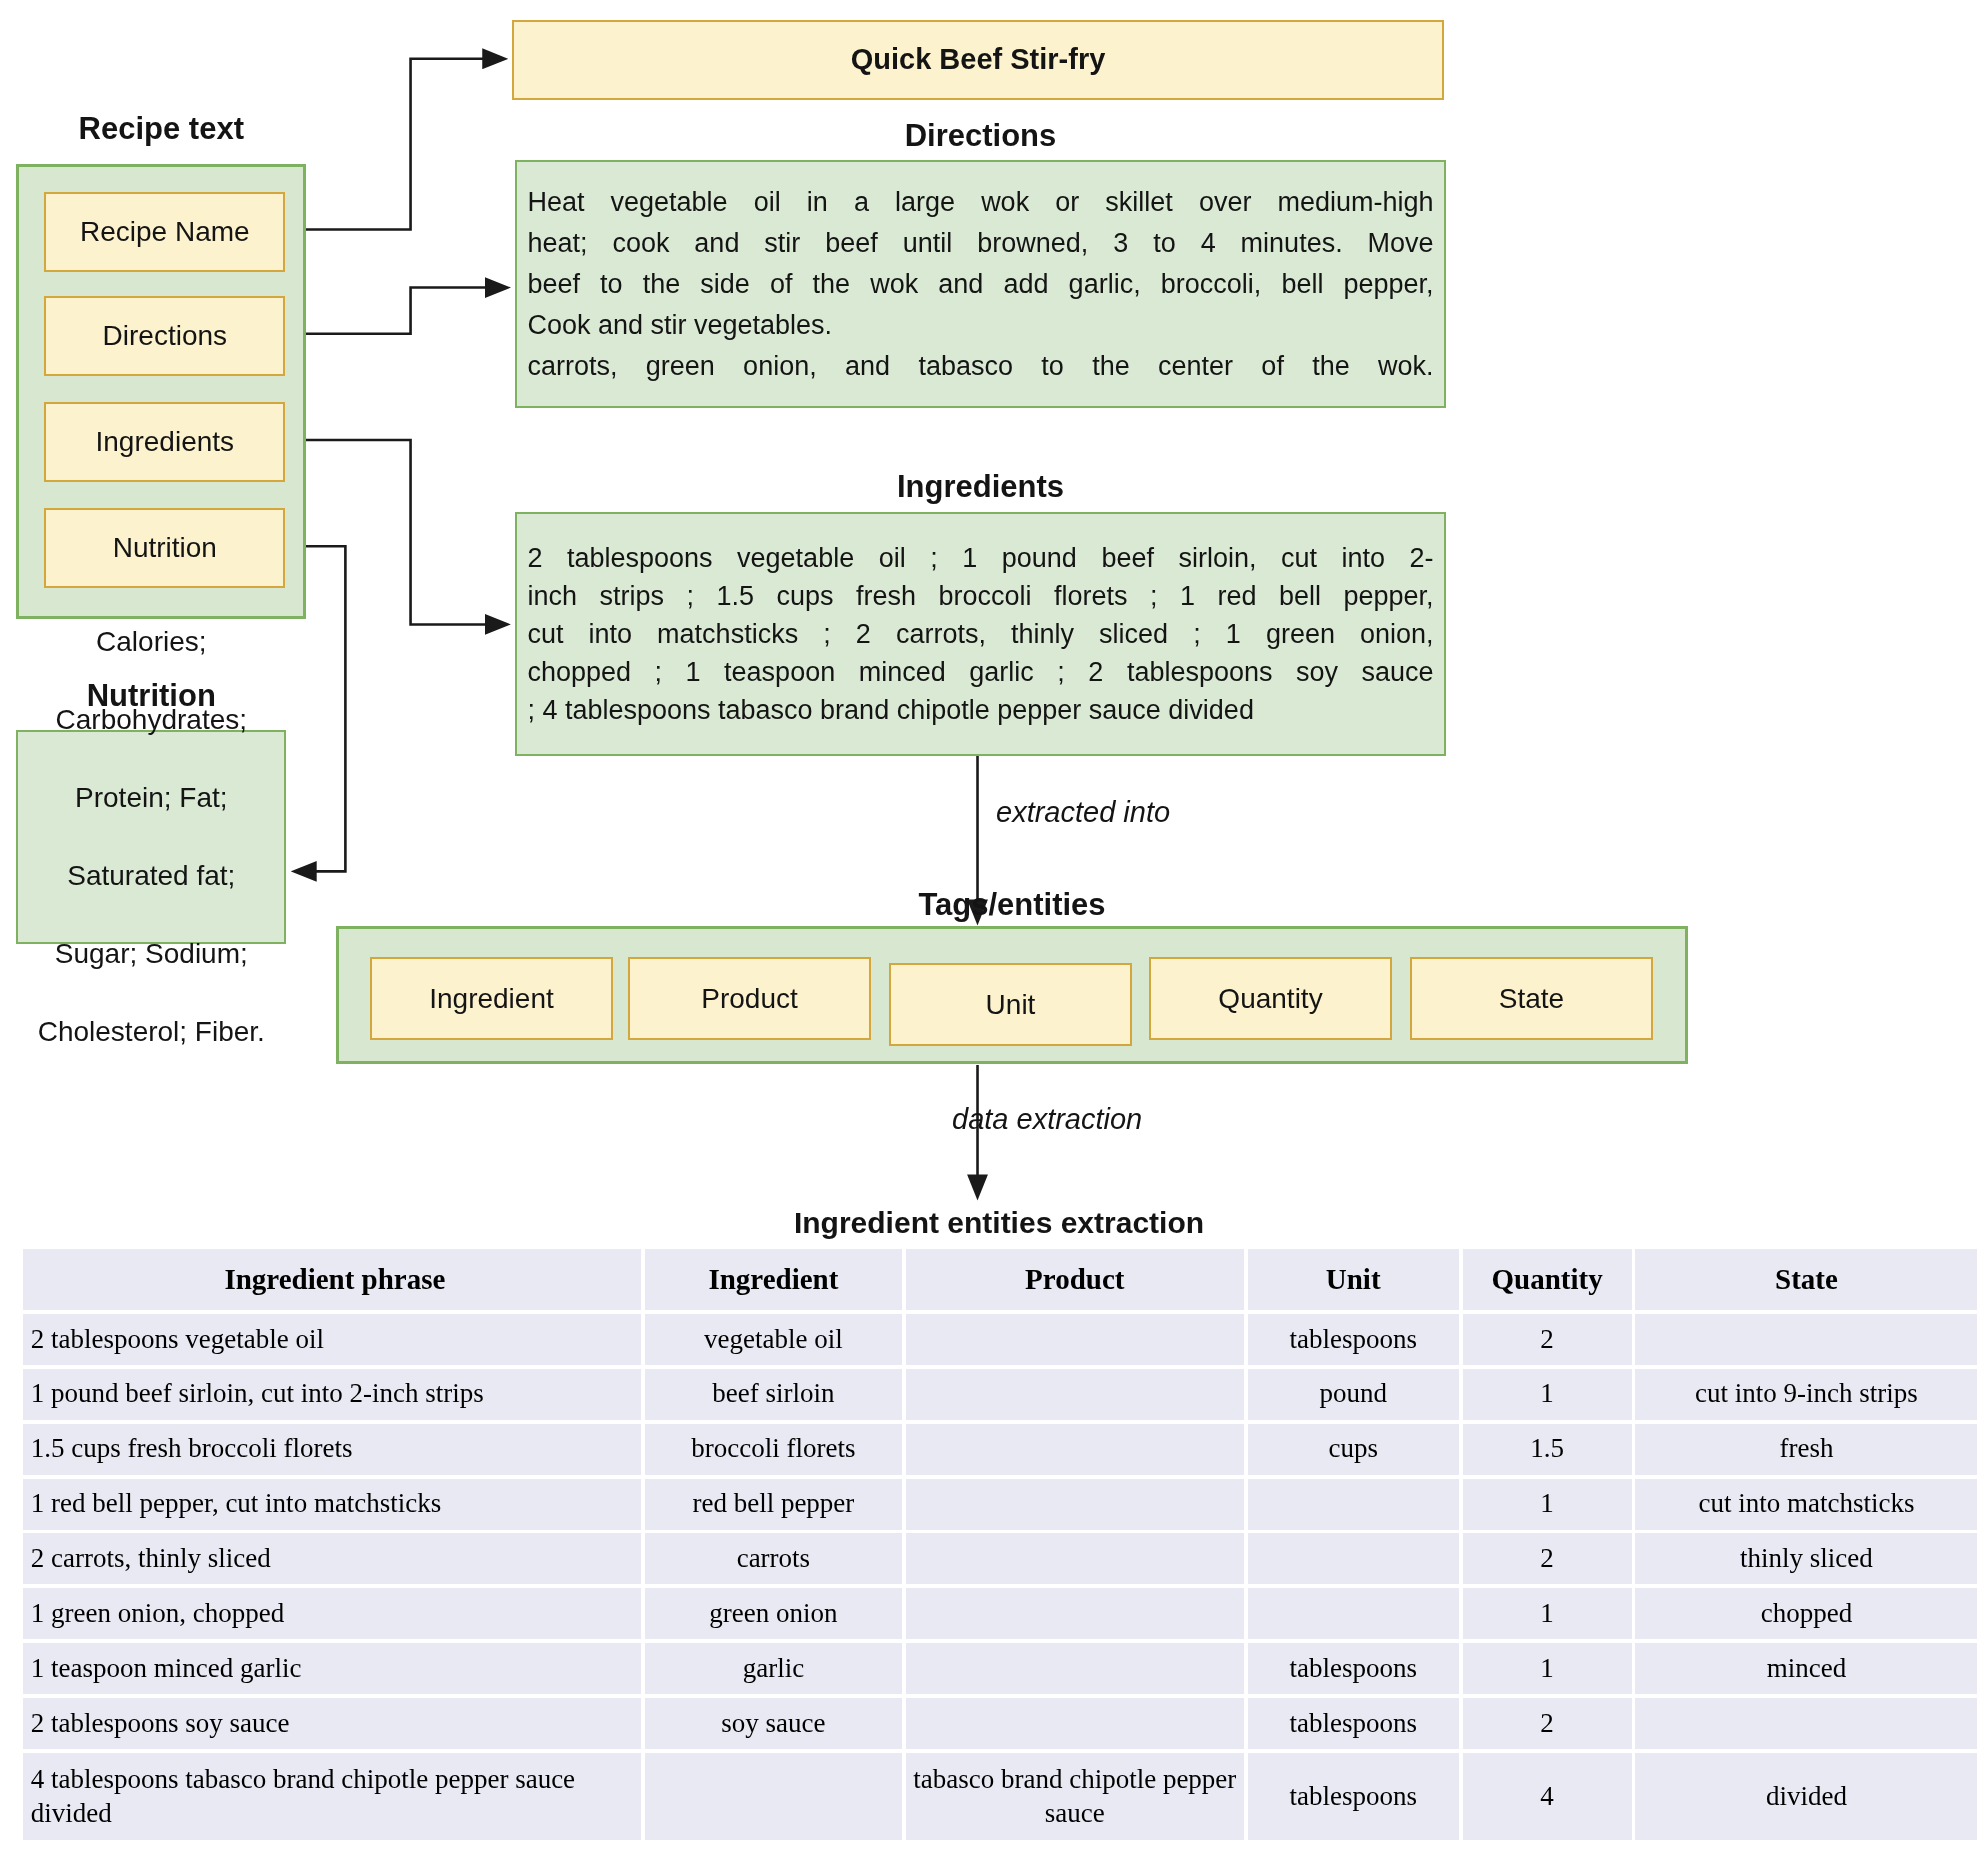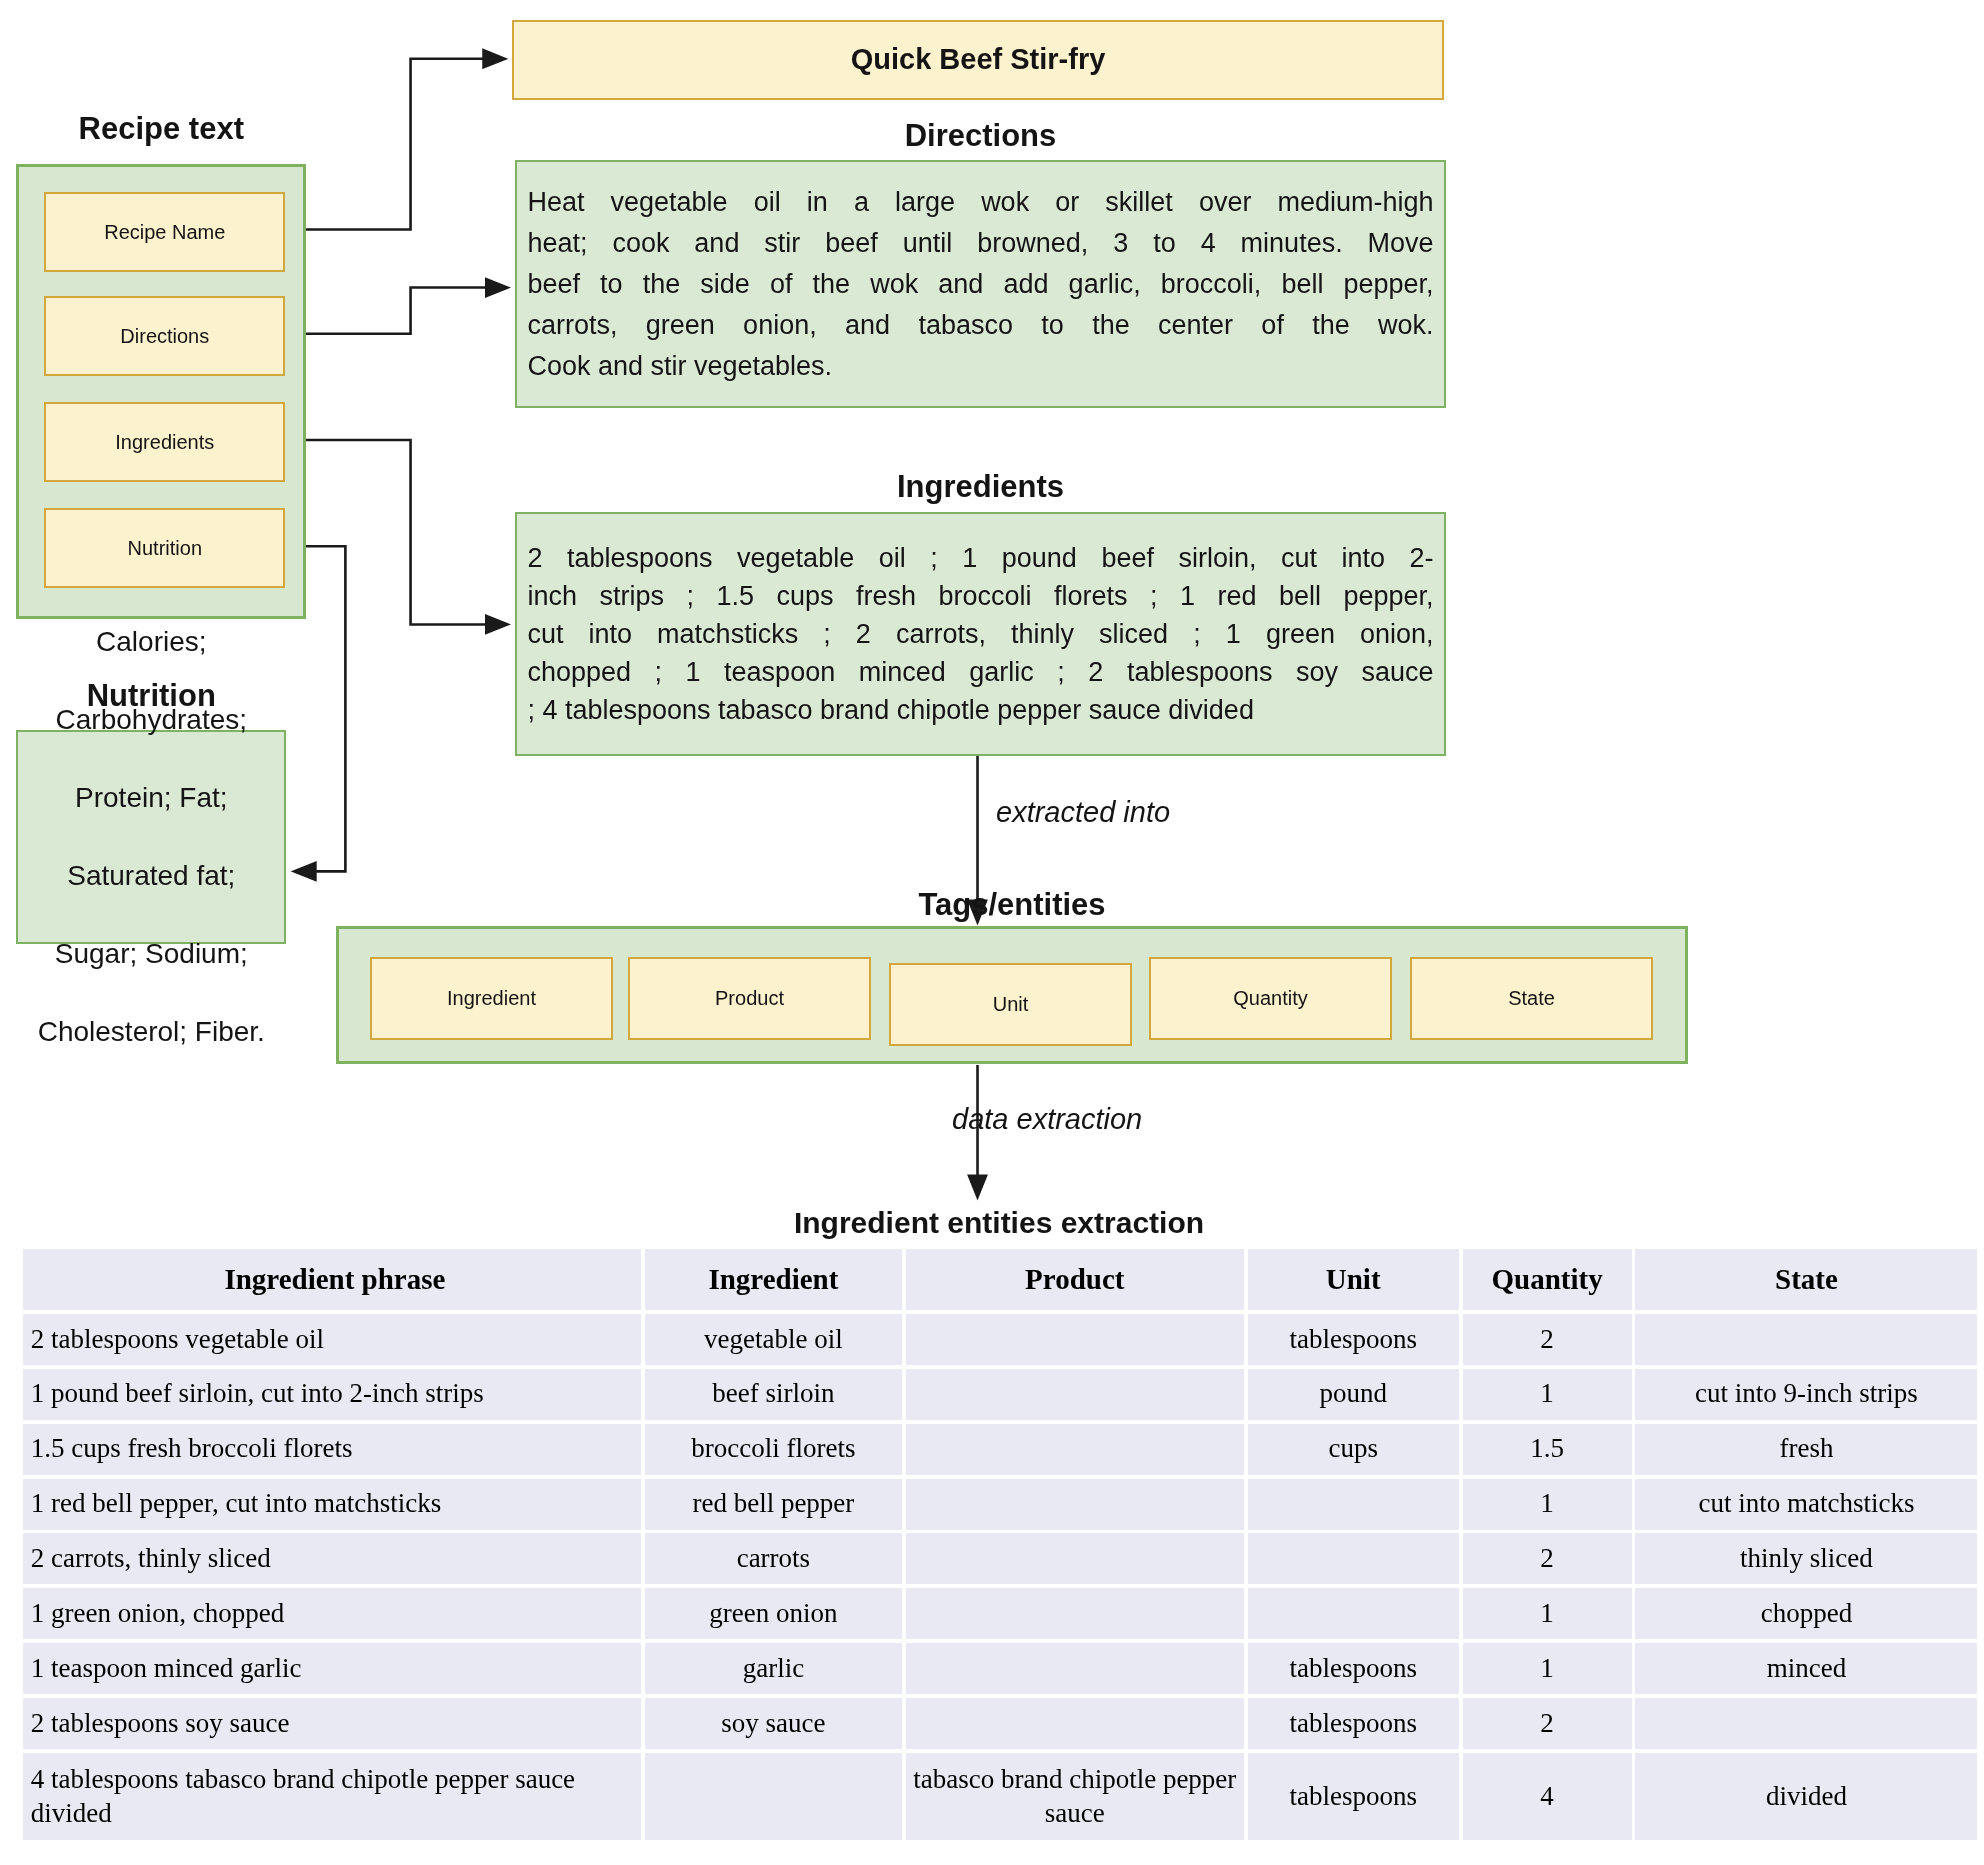--- a/index.html
+++ b/index.html
@@ -7,21 +7,21 @@
           font-family:"Liberation Sans",sans-serif;color:#141414;overflow:hidden;}
   .abs{position:absolute;box-sizing:border-box;}
   svg.overlay{position:absolute;left:0;top:0;width:1985px;height:1866px;pointer-events:none;}
 
   
   .heading{font-weight:bold;font-size:31px;text-align:center;line-height:1.1;}
   .edge-label{font-style:italic;font-size:29px;white-space:nowrap;}
 
   
   .ybox{background:#fcf2cd;border:2px solid #d4a73e;display:flex;
-        align-items:center;justify-content:center;font-size:20px;}
+        align-items:center;justify-content:center;font-size:28px;}
   .gpanel{background:#dae9d4;border:2.6px solid #7eb160;}
   .gcontainer{background:#d7e7d0;border:3.3px solid #7eb160;}
 
   .title-box{font-weight:bold;font-size:29px;}
 
   
   .text-panel{display:flex;flex-direction:column;justify-content:center;
               padding:3.9px 10.4px;font-size:27px;}
   .jl{text-align:justify;text-align-last:justify;}
   .ll{text-align:left;}
@@ -80,22 +80,22 @@
     <div class="abs ybox" style="left:25px;top:341px;width:241px;height:80px;">
       <span>Nutrition</span>
     </div>
   </div>
 
   <div class="abs heading" style="left:515px;top:119px;width:931px;">Directions</div>
   <div class="abs gpanel text-panel" style="left:515px;top:160px;width:931px;height:248px;">
     <div class="dir-line jl">Heat vegetable oil in a large wok or skillet over medium-high</div>
     <div class="dir-line jl">heat; cook and stir beef until browned, 3 to 4 minutes. Move</div>
     <div class="dir-line jl">beef to the side of the wok and add garlic, broccoli, bell pepper,</div>
+    <div class="dir-line ll">Cook and stir vegetables.</div>
     <div class="dir-line jl">carrots, green onion, and tabasco to the center of the wok.</div>
-    <div class="dir-line ll">Cook and stir vegetables.</div>
   </div>
 
   <div class="abs heading" style="left:515px;top:470px;width:931px;">Ingredients</div>
   <div class="abs gpanel text-panel" style="left:515px;top:512px;width:931px;height:244px;">
     <div class="ing-line jl">2 tablespoons vegetable oil ; 1 pound beef sirloin, cut into 2-</div>
     <div class="ing-line jl">inch strips ; 1.5 cups fresh broccoli florets ; 1 red bell pepper,</div>
     <div class="ing-line jl">cut into matchsticks ; 2 carrots, thinly sliced ; 1 green onion,</div>
     <div class="ing-line jl">chopped ; 1 teaspoon minced garlic ; 2 tablespoons soy sauce</div>
     <div class="ing-line ll">; 4 tablespoons tabasco brand chipotle pepper sauce divided</div>
   </div>

